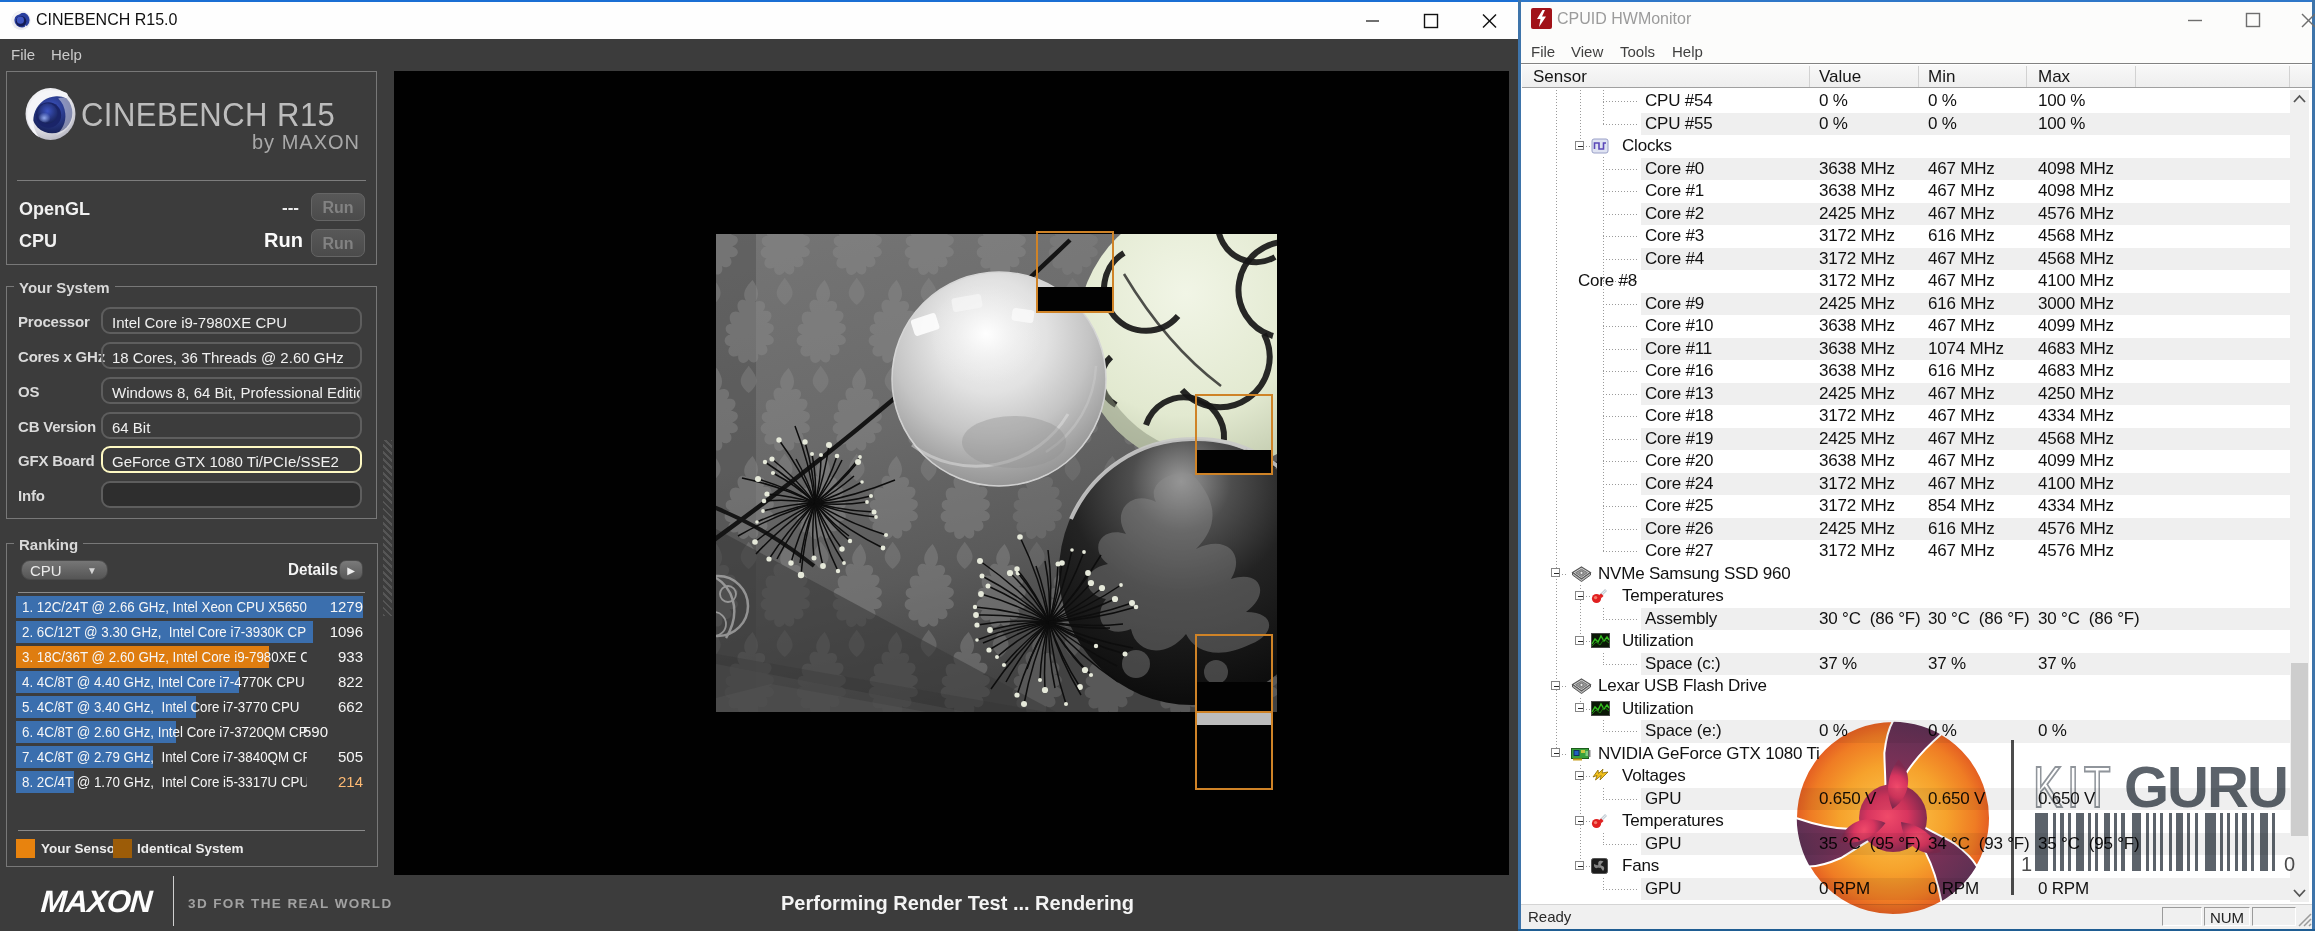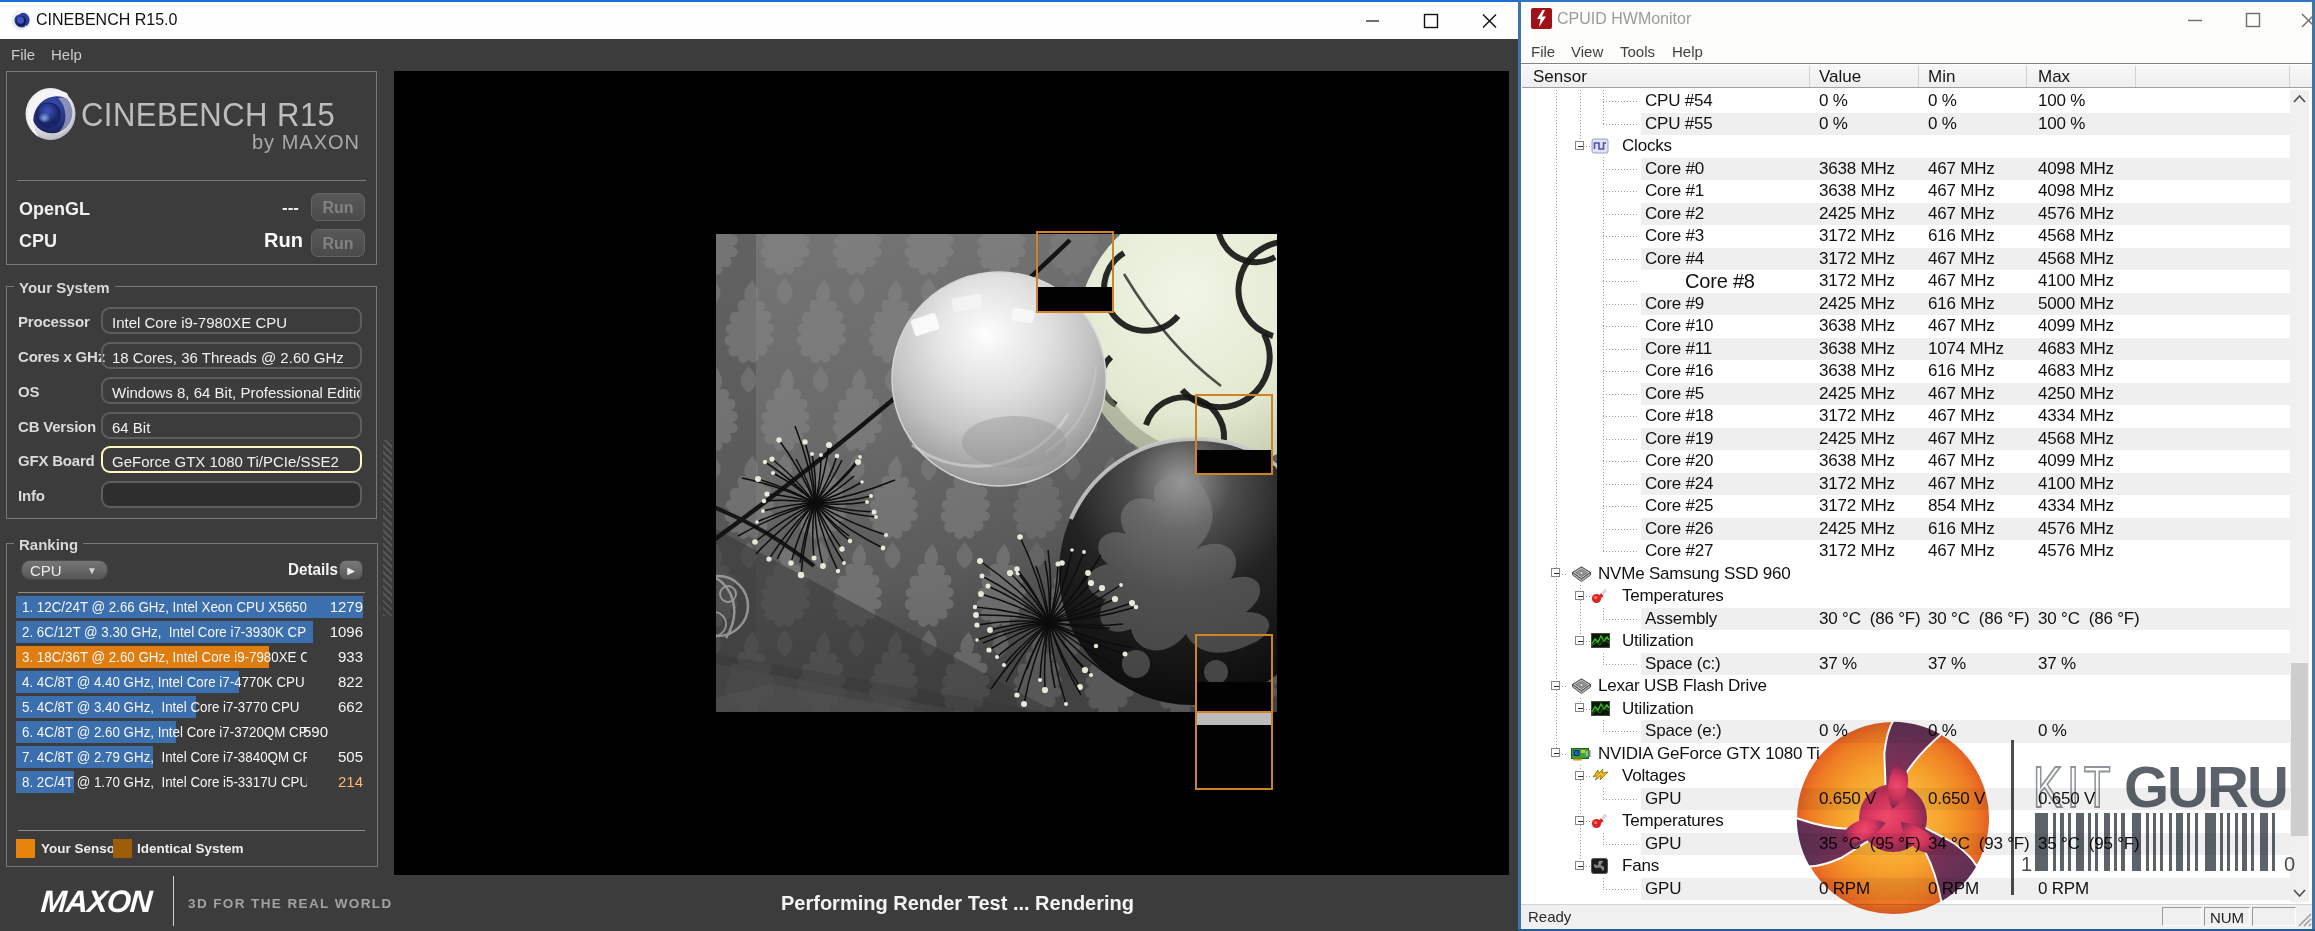--- a/index.html
+++ b/index.html
@@ -712,41 +712,41 @@
     <div style="position:absolute;left:1928px;top:202.5px;height:22.5px;line-height:22.5px;font-size:17px;letter-spacing:-0.2px;color:#111;white-space:nowrap">467 MHz</div>
     <div style="position:absolute;left:2038px;top:202.5px;height:22.5px;line-height:22.5px;font-size:17px;letter-spacing:-0.2px;color:#111;white-space:nowrap">4576 MHz</div>
     <div style="position:absolute;left:1645px;top:225.0px;height:22.5px;line-height:22.5px;font-size:17px;letter-spacing:-0.2px;color:#111;white-space:nowrap">Core #3</div>
     <div style="position:absolute;left:1819px;top:225.0px;height:22.5px;line-height:22.5px;font-size:17px;letter-spacing:-0.2px;color:#111;white-space:nowrap">3172 MHz</div>
     <div style="position:absolute;left:1928px;top:225.0px;height:22.5px;line-height:22.5px;font-size:17px;letter-spacing:-0.2px;color:#111;white-space:nowrap">616 MHz</div>
     <div style="position:absolute;left:2038px;top:225.0px;height:22.5px;line-height:22.5px;font-size:17px;letter-spacing:-0.2px;color:#111;white-space:nowrap">4568 MHz</div>
     <div style="position:absolute;left:1645px;top:247.5px;height:22.5px;line-height:22.5px;font-size:17px;letter-spacing:-0.2px;color:#111;white-space:nowrap">Core #4</div>
     <div style="position:absolute;left:1819px;top:247.5px;height:22.5px;line-height:22.5px;font-size:17px;letter-spacing:-0.2px;color:#111;white-space:nowrap">3172 MHz</div>
     <div style="position:absolute;left:1928px;top:247.5px;height:22.5px;line-height:22.5px;font-size:17px;letter-spacing:-0.2px;color:#111;white-space:nowrap">467 MHz</div>
     <div style="position:absolute;left:2038px;top:247.5px;height:22.5px;line-height:22.5px;font-size:17px;letter-spacing:-0.2px;color:#111;white-space:nowrap">4568 MHz</div>
-    <div style="position:absolute;left:1685px;top:270.0px;height:20px;line-height:22.5px;font-size:20px;letter-spacing:-0.2px;color:#111;white-space:nowrap">Core #8</div>
+    <div style="position:absolute;left:1578px;top:270.0px;height:20px;line-height:22.5px;font-size:17px;letter-spacing:-0.2px;color:#111;white-space:nowrap">Core #8</div>
     <div style="position:absolute;left:1819px;top:270.0px;height:22.5px;line-height:22.5px;font-size:17px;letter-spacing:-0.2px;color:#111;white-space:nowrap">3172 MHz</div>
     <div style="position:absolute;left:1928px;top:270.0px;height:22.5px;line-height:22.5px;font-size:17px;letter-spacing:-0.2px;color:#111;white-space:nowrap">467 MHz</div>
     <div style="position:absolute;left:2038px;top:270.0px;height:22.5px;line-height:22.5px;font-size:17px;letter-spacing:-0.2px;color:#111;white-space:nowrap">4100 MHz</div>
     <div style="position:absolute;left:1645px;top:292.5px;height:22.5px;line-height:22.5px;font-size:17px;letter-spacing:-0.2px;color:#111;white-space:nowrap">Core #9</div>
     <div style="position:absolute;left:1819px;top:292.5px;height:22.5px;line-height:22.5px;font-size:17px;letter-spacing:-0.2px;color:#111;white-space:nowrap">2425 MHz</div>
     <div style="position:absolute;left:1928px;top:292.5px;height:22.5px;line-height:22.5px;font-size:17px;letter-spacing:-0.2px;color:#111;white-space:nowrap">616 MHz</div>
-    <div style="position:absolute;left:2038px;top:292.5px;height:22.5px;line-height:22.5px;font-size:17px;letter-spacing:-0.2px;color:#111;white-space:nowrap">5000 MHz</div>
+    <div style="position:absolute;left:2038px;top:292.5px;height:22.5px;line-height:22.5px;font-size:17px;letter-spacing:-0.2px;color:#111;white-space:nowrap">3000 MHz</div>
     <div style="position:absolute;left:1645px;top:315.0px;height:22.5px;line-height:22.5px;font-size:17px;letter-spacing:-0.2px;color:#111;white-space:nowrap">Core #10</div>
     <div style="position:absolute;left:1819px;top:315.0px;height:22.5px;line-height:22.5px;font-size:17px;letter-spacing:-0.2px;color:#111;white-space:nowrap">3638 MHz</div>
     <div style="position:absolute;left:1928px;top:315.0px;height:22.5px;line-height:22.5px;font-size:17px;letter-spacing:-0.2px;color:#111;white-space:nowrap">467 MHz</div>
     <div style="position:absolute;left:2038px;top:315.0px;height:22.5px;line-height:22.5px;font-size:17px;letter-spacing:-0.2px;color:#111;white-space:nowrap">4099 MHz</div>
     <div style="position:absolute;left:1645px;top:337.5px;height:31px;line-height:22.5px;font-size:17px;letter-spacing:-0.2px;color:#111;white-space:nowrap">Core #11</div>
     <div style="position:absolute;left:1819px;top:337.5px;height:22.5px;line-height:22.5px;font-size:17px;letter-spacing:-0.2px;color:#111;white-space:nowrap">3638 MHz</div>
     <div style="position:absolute;left:1928px;top:337.5px;height:22.5px;line-height:22.5px;font-size:17px;letter-spacing:-0.2px;color:#111;white-space:nowrap">1074 MHz</div>
     <div style="position:absolute;left:2038px;top:337.5px;height:22.5px;line-height:22.5px;font-size:17px;letter-spacing:-0.2px;color:#111;white-space:nowrap">4683 MHz</div>
     <div style="position:absolute;left:1645px;top:360.0px;height:25px;line-height:22.5px;font-size:17px;letter-spacing:-0.2px;color:#111;white-space:nowrap">Core #16</div>
     <div style="position:absolute;left:1819px;top:360.0px;height:22.5px;line-height:22.5px;font-size:17px;letter-spacing:-0.2px;color:#111;white-space:nowrap">3638 MHz</div>
     <div style="position:absolute;left:1928px;top:360.0px;height:22.5px;line-height:22.5px;font-size:17px;letter-spacing:-0.2px;color:#111;white-space:nowrap">616 MHz</div>
     <div style="position:absolute;left:2038px;top:360.0px;height:22.5px;line-height:22.5px;font-size:17px;letter-spacing:-0.2px;color:#111;white-space:nowrap">4683 MHz</div>
-    <div style="position:absolute;left:1645px;top:382.5px;height:22.5px;line-height:22.5px;font-size:17px;letter-spacing:-0.2px;color:#111;white-space:nowrap">Core #5</div>
+    <div style="position:absolute;left:1645px;top:382.5px;height:22.5px;line-height:22.5px;font-size:17px;letter-spacing:-0.2px;color:#111;white-space:nowrap">Core #13</div>
     <div style="position:absolute;left:1819px;top:382.5px;height:22.5px;line-height:22.5px;font-size:17px;letter-spacing:-0.2px;color:#111;white-space:nowrap">2425 MHz</div>
     <div style="position:absolute;left:1928px;top:382.5px;height:22.5px;line-height:22.5px;font-size:17px;letter-spacing:-0.2px;color:#111;white-space:nowrap">467 MHz</div>
     <div style="position:absolute;left:2038px;top:382.5px;height:22.5px;line-height:22.5px;font-size:17px;letter-spacing:-0.2px;color:#111;white-space:nowrap">4250 MHz</div>
     <div style="position:absolute;left:1645px;top:405.0px;height:22.5px;line-height:22.5px;font-size:17px;letter-spacing:-0.2px;color:#111;white-space:nowrap">Core #18</div>
     <div style="position:absolute;left:1819px;top:405.0px;height:22.5px;line-height:22.5px;font-size:17px;letter-spacing:-0.2px;color:#111;white-space:nowrap">3172 MHz</div>
     <div style="position:absolute;left:1928px;top:405.0px;height:22.5px;line-height:22.5px;font-size:17px;letter-spacing:-0.2px;color:#111;white-space:nowrap">467 MHz</div>
     <div style="position:absolute;left:2038px;top:405.0px;height:22.5px;line-height:22.5px;font-size:17px;letter-spacing:-0.2px;color:#111;white-space:nowrap">4334 MHz</div>
     <div style="position:absolute;left:1645px;top:427.5px;height:22.5px;line-height:22.5px;font-size:17px;letter-spacing:-0.2px;color:#111;white-space:nowrap">Core #19</div>
     <div style="position:absolute;left:1819px;top:427.5px;height:22.5px;line-height:22.5px;font-size:17px;letter-spacing:-0.2px;color:#111;white-space:nowrap">2425 MHz</div>
     <div style="position:absolute;left:1928px;top:427.5px;height:22.5px;line-height:22.5px;font-size:17px;letter-spacing:-0.2px;color:#111;white-space:nowrap">467 MHz</div>

